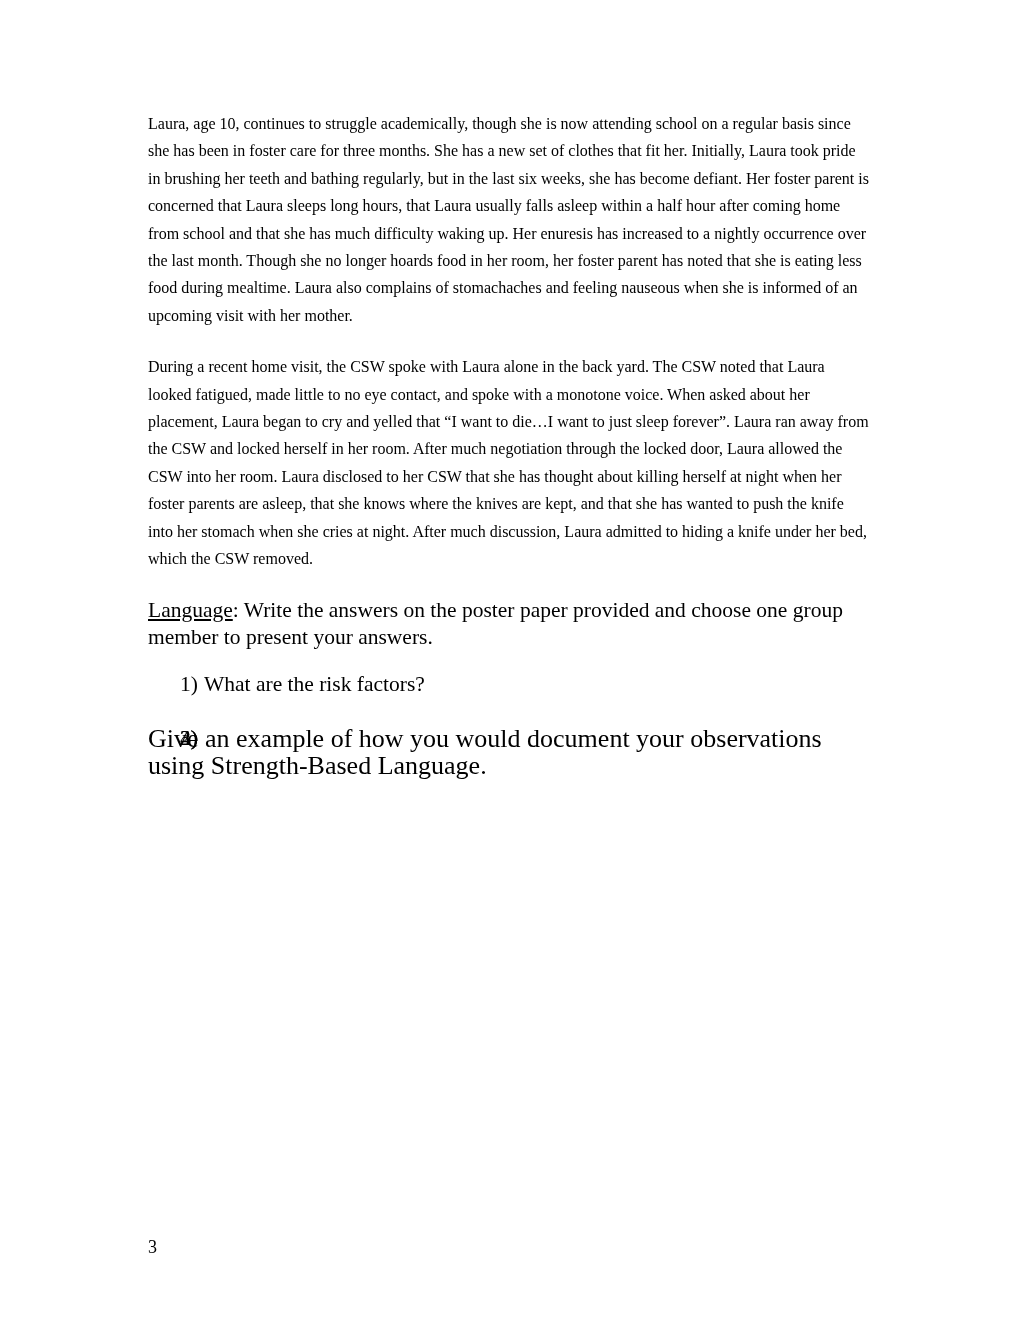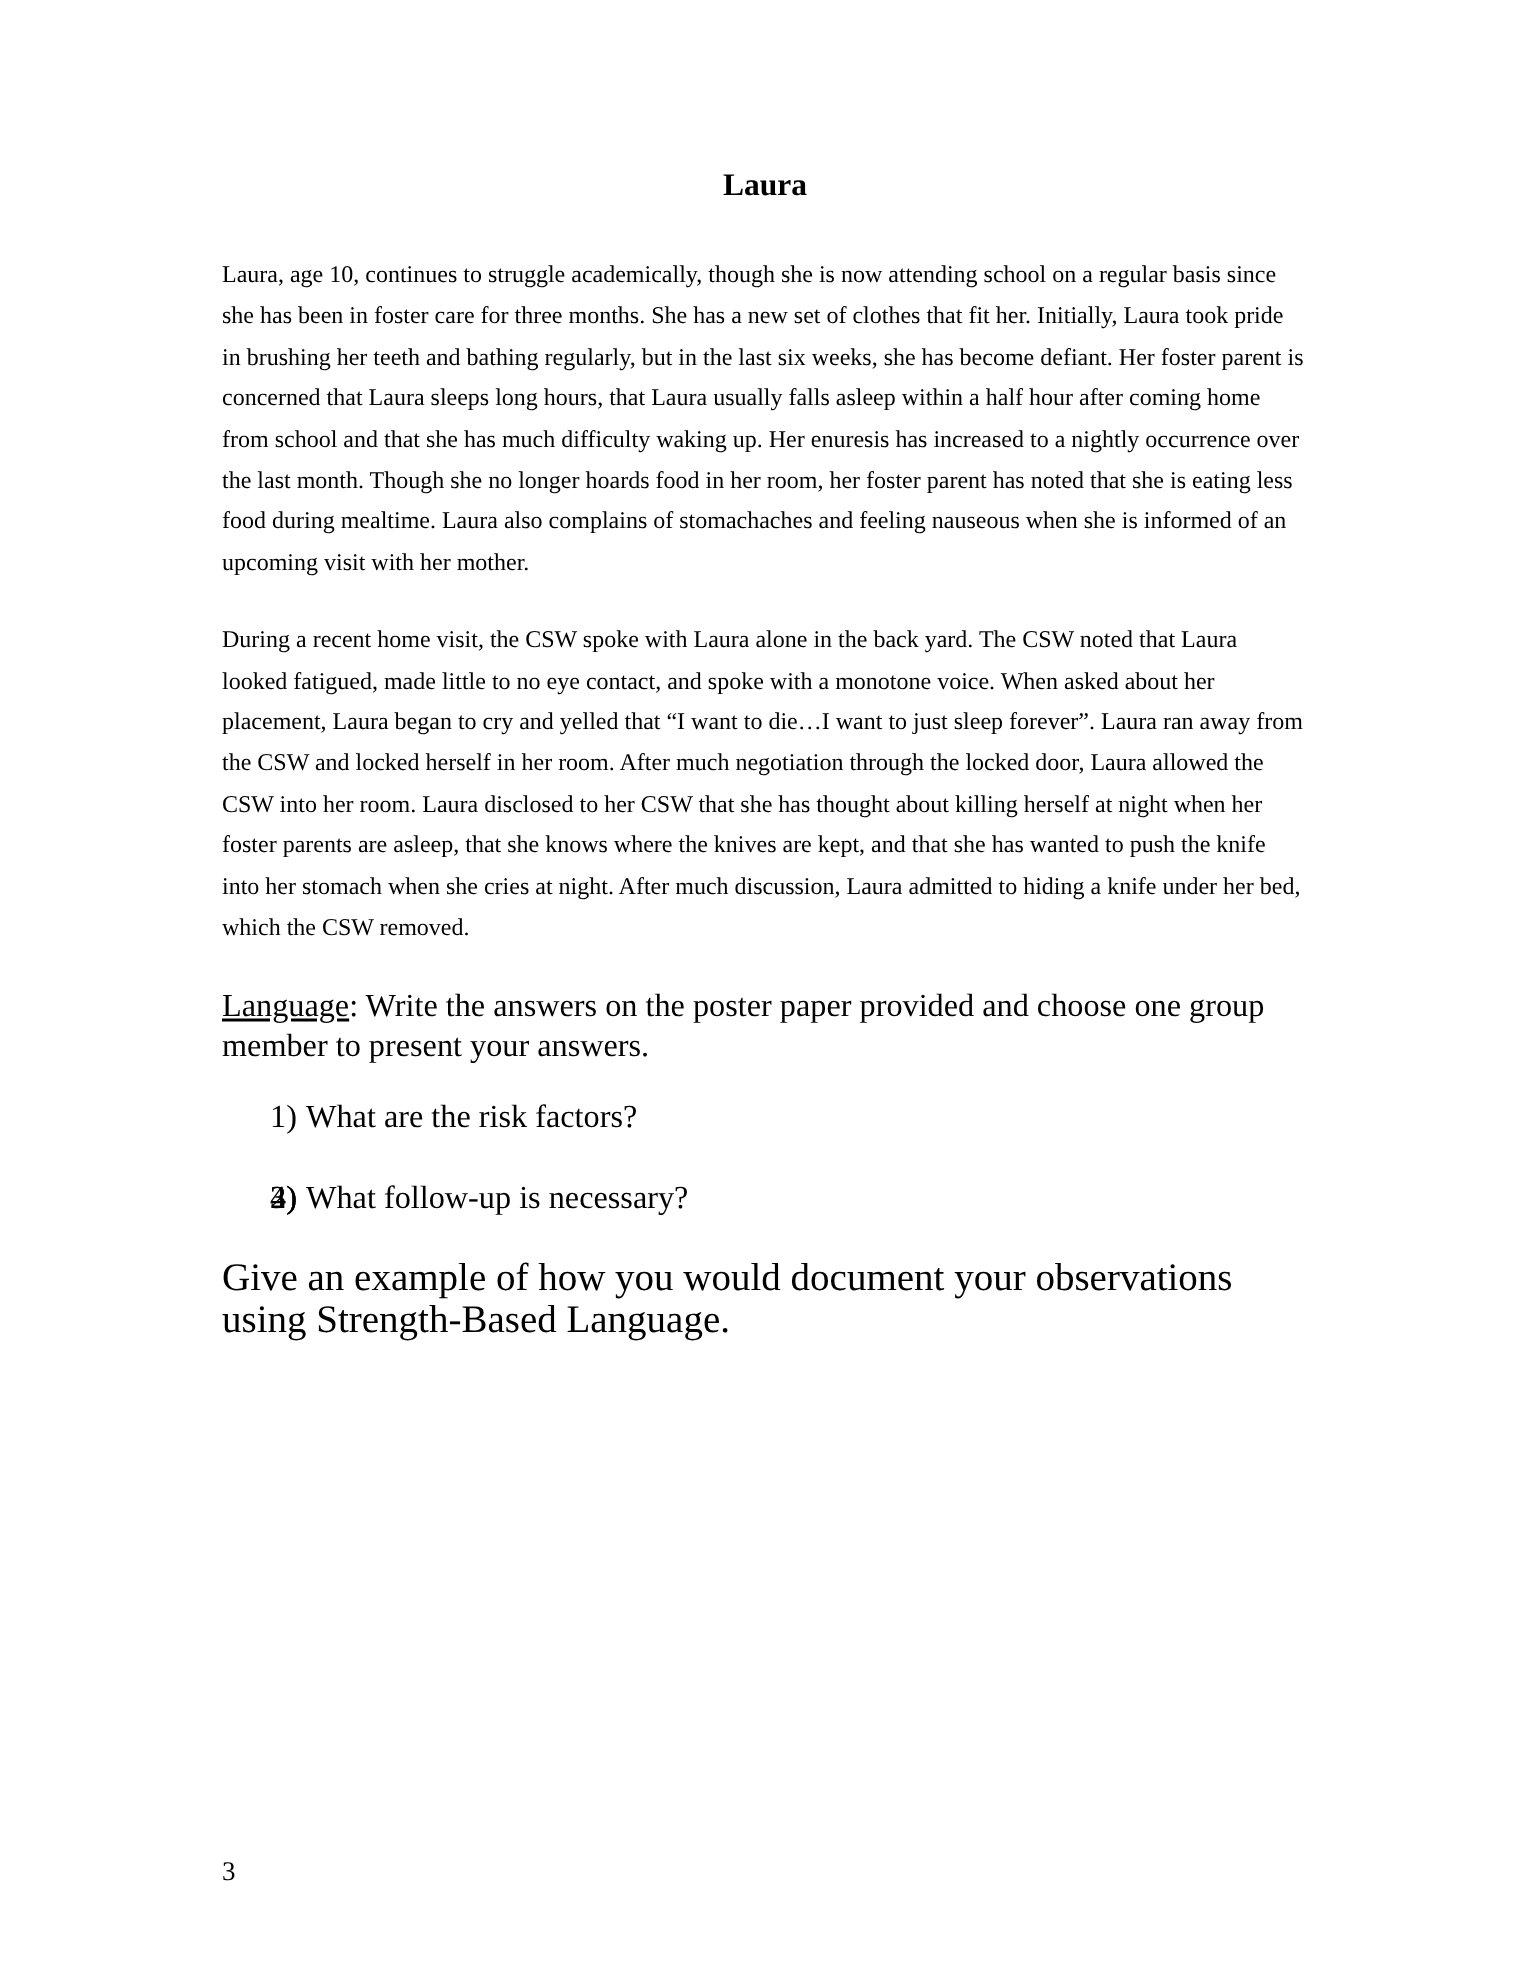--- a/index.html
+++ b/index.html
@@ -74,42 +74,40 @@
     font-size: 18px;
     line-height: 22px;
   }
 </style>
 </head>
 <body>
 
 <div class="page">
   <div class="content">
 
-    <div class="doc-title">Laura</div>
 
     <p class="para">Laura, age 10, continues to struggle academically, though she is now attending school on a regular basis since she has been in foster care for three months.  She has a new set of clothes that fit her.  Initially, Laura took pride in brushing her teeth and bathing regularly, but in the last six weeks, she has become defiant.  Her foster parent is concerned that Laura sleeps long hours, that Laura usually falls asleep within a half hour after coming home from school and that she has much difficulty waking up.  Her enuresis has increased to a nightly occurrence over the last month.  Though she no longer hoards food in her room, her foster parent has noted that she is eating less food during mealtime.  Laura also complains of stomachaches and feeling nauseous when she is informed of an upcoming visit with her mother.</p>
 
     <p class="para tight">During a recent home visit, the CSW spoke with Laura alone in the back yard.  The CSW noted that Laura looked fatigued, made little to no eye contact, and spoke with a monotone voice.  When asked about her placement, Laura began to cry and yelled that “I want to die…I want to just sleep forever”.  Laura ran away from the CSW and locked herself in her room.  After much negotiation through the locked door, Laura allowed the CSW into her room.  Laura disclosed to her CSW that she has thought about killing herself at night when her foster parents are asleep, that she knows where the knives are kept, and that she has wanted to push the knife into her stomach when she cries at night.  After much discussion, Laura admitted to hiding a knife under her bed, which the CSW removed.</p>
 
     <p class="questions-lead"><span class="u">Language</span><span>:  Write the answers on the poster paper provided and choose one group member to present your answers.</span></p>
 
     <ol class="questions">
       <li>
         <span class="num">1)</span>
         <span>What are the risk factors?</span>
       </li>
       <li>
         <span class="num">2)</span>
       </li>
       <li>
         <span class="num">3)</span>
       </li>
       <li>
         <span class="num">4)</span>
-        <span>What follow-up is necessary?</span>
       </li>
     </ol>
 
     <p class="closing">Give an example of how you would document your observations using Strength-Based Language.</p>
 
   </div>
 
   <div class="page-number">3</div>
 </div>
 

